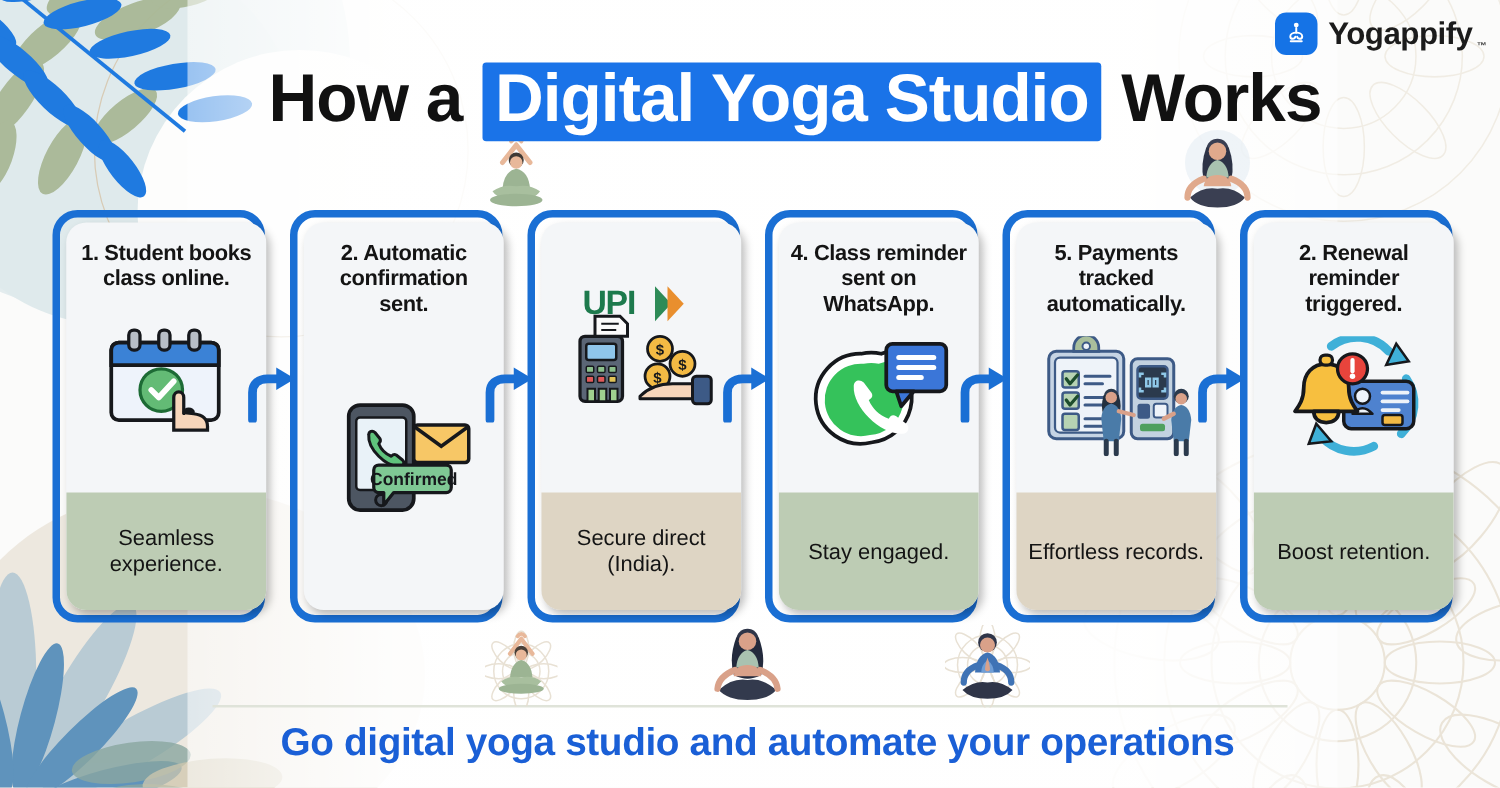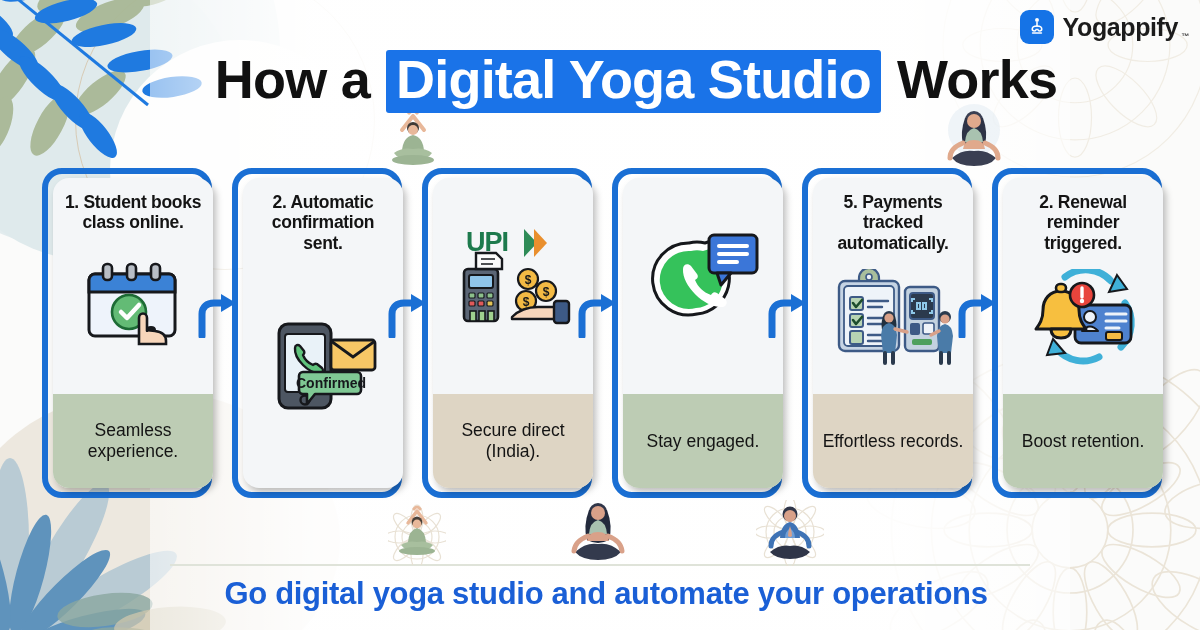--- a/index.html
+++ b/index.html
@@ -389,20 +389,21 @@
     </div>
     <svg class="conn" viewBox="0 0 44 46">
       <path d="M6 44V22c0-7 5-11 12-11h10" stroke="#1a6fd4" stroke-width="7" fill="none" stroke-linecap="round"></path>
       <path d="M25 2l15 9-15 9z" fill="#1a6fd4"></path>
     </svg>
   </div>
 
   <div class="slot">
     <div class="frame"></div>
     <div class="card">
+      <div class="card-head">4. Class reminder sent on WhatsApp.</div>
       <div class="card-art">
         <svg width="116" height="96" viewBox="0 0 116 96">
           <path d="M44 14a36 36 0 1 0 8 71 36 36 0 0 0 16-66l4-9-12 4A36 36 0 0 0 44 14z" fill="#ffffff" stroke="#16181c" stroke-width="3" stroke-linejoin="round"></path>
           <path d="M46 22a29 29 0 1 0 5 57 29 29 0 0 0 14-53l3-7-10 3A29 29 0 0 0 46 22z" fill="#35c25b"></path>
           <path d="M38 40c0-5 5-6 8-3l6 8c2 3 0 5-2 6 3 7 8 12 16 15 1-2 3-4 6-2l8 6c3 2 2 8-3 8-17 1-40-21-39-38z" fill="#ffffff"></path>
           <rect x="64" y="6" width="48" height="38" rx="5" fill="#3b76d8" stroke="#16181c" stroke-width="3"></rect>
           <path d="M72 44l4 12 10-12z" fill="#3b76d8" stroke="#16181c" stroke-width="3" stroke-linejoin="round"></path>
           <g stroke="#ffffff" stroke-width="4" stroke-linecap="round">
             <path d="M74 17h28"></path>
               <path d="M74 25h28"></path>

